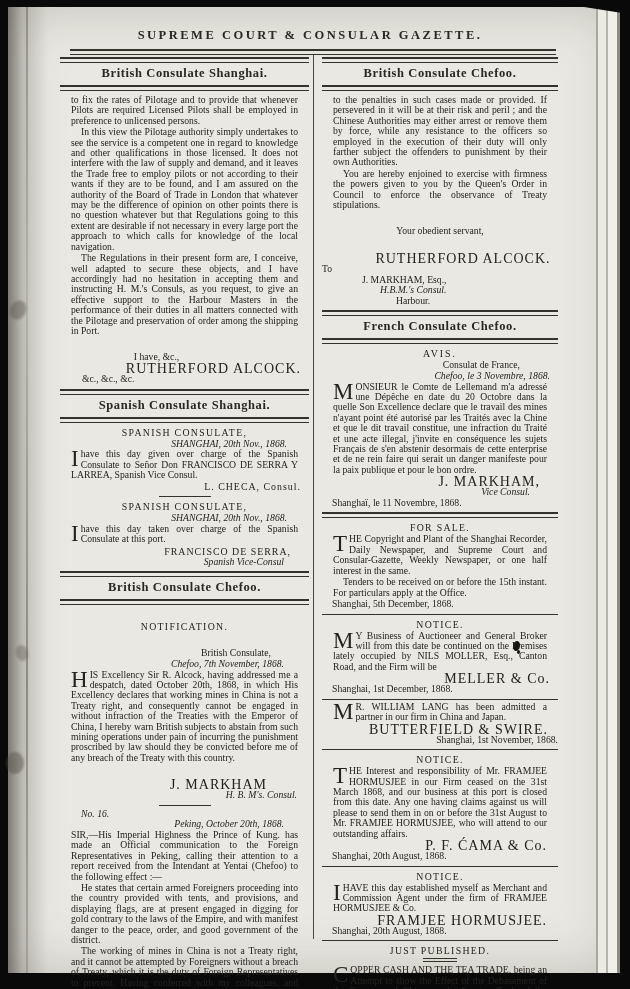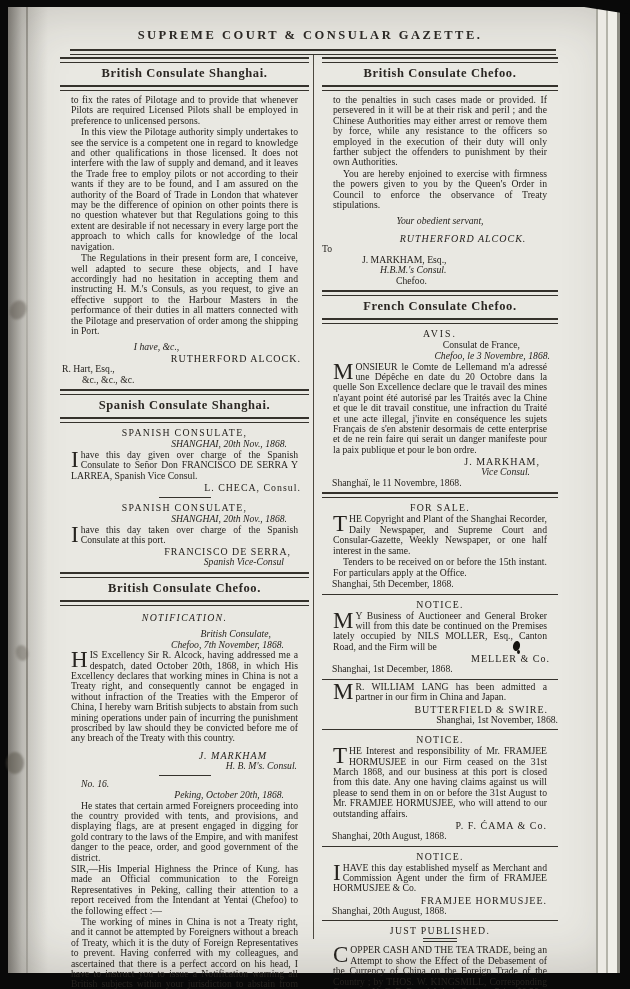--- a/index.html
+++ b/index.html
@@ -37,23 +37,23 @@
   .rdash{width:34px;border-top:1px solid #35322c;border-bottom:1px solid #35322c;height:2px;margin:2px auto 3px;}
   
   .stitle{text-align:center;font-weight:bold;font-size:12.5px;letter-spacing:.6px;padding:1px 0 2px;color:#2b2723;}
   .p{font-size:9.7px;line-height:10.4px;text-align:justify;margin:0 11px 1px;}
   .ind{text-indent:10px;}
   .subhead{text-align:center;font-size:9.8px;letter-spacing:1.3px;margin:4px 0 1px;}
   .line{font-size:9.7px;line-height:10.6px;}
   .it{font-style:italic;}
   .right{text-align:right;}
   .center{text-align:center;}
-  .sig{font-size:10px;letter-spacing:1px;line-height:11px;}
+  .sig{font-size:14px;letter-spacing:1px;line-height:11px;}
   .dc{float:left;font-size:23px;line-height:18.5px;padding:1px 2px 0 0;}
-  .mt2{margin-top:6px;font-style:italic;} .mt4{margin-top:4px;}
+  .mt2{margin-top:16px;} .mt4{margin-top:4px;}
   
   .smudge{position:absolute;border-radius:50%;filter:blur(1px);}
   #sm1{left:10px;top:300px;width:16px;height:20px;background:rgba(90,85,75,.45);transform:rotate(25deg);}
   #sm2{left:16px;top:645px;width:12px;height:16px;background:rgba(95,90,80,.4);transform:rotate(-15deg);}
   #sm3{left:6px;top:752px;width:18px;height:22px;background:rgba(80,75,65,.45);}
   #blot{position:absolute;left:513px;top:641px;width:7px;height:10px;background:#151310;border-radius:50%;transform:rotate(12deg);}
   #blot2{position:absolute;left:517px;top:650px;width:3px;height:4px;background:#151310;border-radius:50%;}
 </style>
 </head>
 <body>
@@ -81,21 +81,20 @@
   <div id="col-left">
     <div>
       <div class="rdbl"></div>
       <div class="stitle">British Consulate Shanghai.</div>
       <div class="rdbl"></div>
       <p class="p mt4">to fix the rates of Pilotage and to provide that whenever Pilots are required Licensed Pilots shall be employed in preference to unlicensed persons.</p>
       <p class="p ind">In this view the Pilotage authority simply undertakes to see the service is a competent one in regard to knowledge and other qualifications in those licensed. It does not interfere with the law of supply and demand, and it leaves the Trade free to employ pilots or not according to their wants if they are to be found, and I am assured on the authority of the Board of Trade in London that whatever may be the difference of opinion on other points there is no question whatever but that Regulations going to this extent are desirable if not necessary in every large port the approach to which calls for knowledge of the local navigation.</p>
       <p class="p ind">The Regulations in their present form are, I conceive, well adapted to secure these objects, and I have accordingly had no hesitation in accepting them and instructing H. M.'s Consuls, as you request, to give an effective support to the Harbour Masters in the performance of their duties in all matters connected with the Pilotage and preservation of order among the shipping in Port.</p>
       <div class="line center mt2" style="padding-right:56px;">I have, &amp;c.,</div>
       <div class="sig right" style="padding-right:8px;">RUTHERFORD ALCOCK.</div>
-      <div class="line" style="padding-left:2px;">R. Hart, Esq.,</div>
       <div class="line" style="padding-left:22px;">&amp;c., &amp;c., &amp;c.</div>
     </div>
 
     <div class="mt4">
       <div class="rdbl"></div>
       <div class="stitle">Spanish Consulate Shanghai.</div>
       <div class="rdbl"></div>
       <div class="subhead">SPANISH CONSULATE,</div>
       <div class="line it right" style="padding-right:22px;">SHANGHAI, 20th Nov., 1868.</div>
       <p class="p"><span class="dc">I</span><span>have this day given over charge of the Spanish Consulate to Señor Don FRANCISCO DE SERRA Y LARREA, Spanish Vice Consul.</span></p>
@@ -114,39 +113,39 @@
       <div class="rdbl"></div>
       <div class="subhead mt2">NOTIFICATION.</div>
       <div class="line right mt2" style="padding-right:38px;">British Consulate,</div>
       <div class="line it right" style="padding-right:25px;">Chefoo, 7th November, 1868.</div>
       <p class="p"><span class="dc">H</span><span>IS Excellency Sir R. Alcock, having addressed me a despatch, dated October 20th, 1868, in which His Excellency declares that working mines in China is not a Treaty right, and consequently cannot be engaged in without infraction of the Treaties with the Emperor of China, I hereby warn British subjects to abstain from such mining operations under pain of incurring the punishment proscribed by law should they be convicted before me of any breach of the Treaty with this country.</span></p>
       <div class="sig right mt2" style="padding-right:42px;text-align:right;">J. MARKHAM</div>
       <div class="line it right" style="padding-right:12px;">H. B. M's. Consul.</div>
       <div class="rshort"></div>
       <div class="line it" style="padding-left:21px;">No. 16.</div>
       <div class="line it right" style="padding-right:25px;">Peking, October 20th, 1868.</div>
+      <p class="p">SIR,—His Imperial Highness the Prince of Kung. has made an Official communication to the Foreign Representatives in Peking, calling their attention to a report received from the Intendant at Yentai (Chefoo) to the following effect :—</p>
       <p class="p ind">He states that certain armed Foreigners proceeding into the country provided with tents, and provisions, and displaying flags, are at present engaged in digging for gold contrary to the laws of the Empire, and with manifest danger to the peace, order, and good government of the district.</p>
-      <p class="p">SIR,—His Imperial Highness the Prince of Kung. has made an Official communication to the Foreign Representatives in Peking, calling their attention to a report received from the Intendant at Yentai (Chefoo) to the following effect :—</p>
       <p class="p ind">The working of mines in China is not a Treaty right, and it cannot be attempted by Foreigners without a breach of Treaty, which it is the duty of Foreign Representatives to prevent. Having conferred with my colleagues, and ascertained that there is a perfect accord on his head, I have to instruct you to issue a Notification warning all British subjects within your jurisdiction to abstain from any gold-digging or mining operations as involving an infraction of the Treaty and subjecting all concerned in such illegal proceedings</p>
     </div>
   </div>
 
   <div id="col-right">
     <div>
       <div class="rdbl"></div>
       <div class="stitle">British Consulate Chefoo.</div>
       <div class="rdbl"></div>
       <p class="p mt4">to the penalties in such cases made or provided. If persevered in it will be at their risk and peril ; and the Chinese Authorities may either arrest or remove them by force, while any resistance to the officers so employed in the execution of their duty will only farther subject the offenders to punishment by their own Authorities.</p>
       <p class="p ind">You are hereby enjoined to exercise with firmness the powers given to you by the Queen's Order in Council to enforce the observance of Treaty stipulations.</p>
       <div class="line center mt2">Your obedient servant,</div>
       <div class="sig center mt2" style="padding-left:46px;">RUTHERFORD ALCOCK.</div>
       <div class="line">To</div>
       <div class="line" style="padding-left:40px;">J. MARKHAM, Esq.,</div>
       <div class="line it" style="padding-left:58px;">H.B.M.'s Consul.</div>
-      <div class="line" style="padding-left:74px;">Chefoo.</div>
+      <div class="line" style="padding-left:74px;">Harbour.</div>
     </div>
 
     <div class="mt4">
       <div class="rdbl"></div>
       <div class="stitle">French Consulate Chefoo.</div>
       <div class="rdbl"></div>
       <div class="subhead" style="letter-spacing:2px;">AVIS.</div>
       <div class="line right" style="padding-right:38px;">Consulat de France,</div>
       <div class="line it right" style="padding-right:8px;">Chefoo, le 3 Novembre, 1868.</div>
       <p class="p"><span class="dc">M</span><span>ONSIEUR le Comte de Lellemand m'a adressé une Dépêche en date du 20 Octobre dans la quelle Son Excellence declare que le travail des mines n'ayant point été autorisé par les Traités avec la Chine et que le dit travail constitue, une infraction du Traité et une acte illegal, j'invite en conséquence les sujets Français de s'en abstenir desormais de cette enterprise et de ne rein faire qui serait un danger manifeste pour la paix publique et pour le bon ordre.</span></p>

